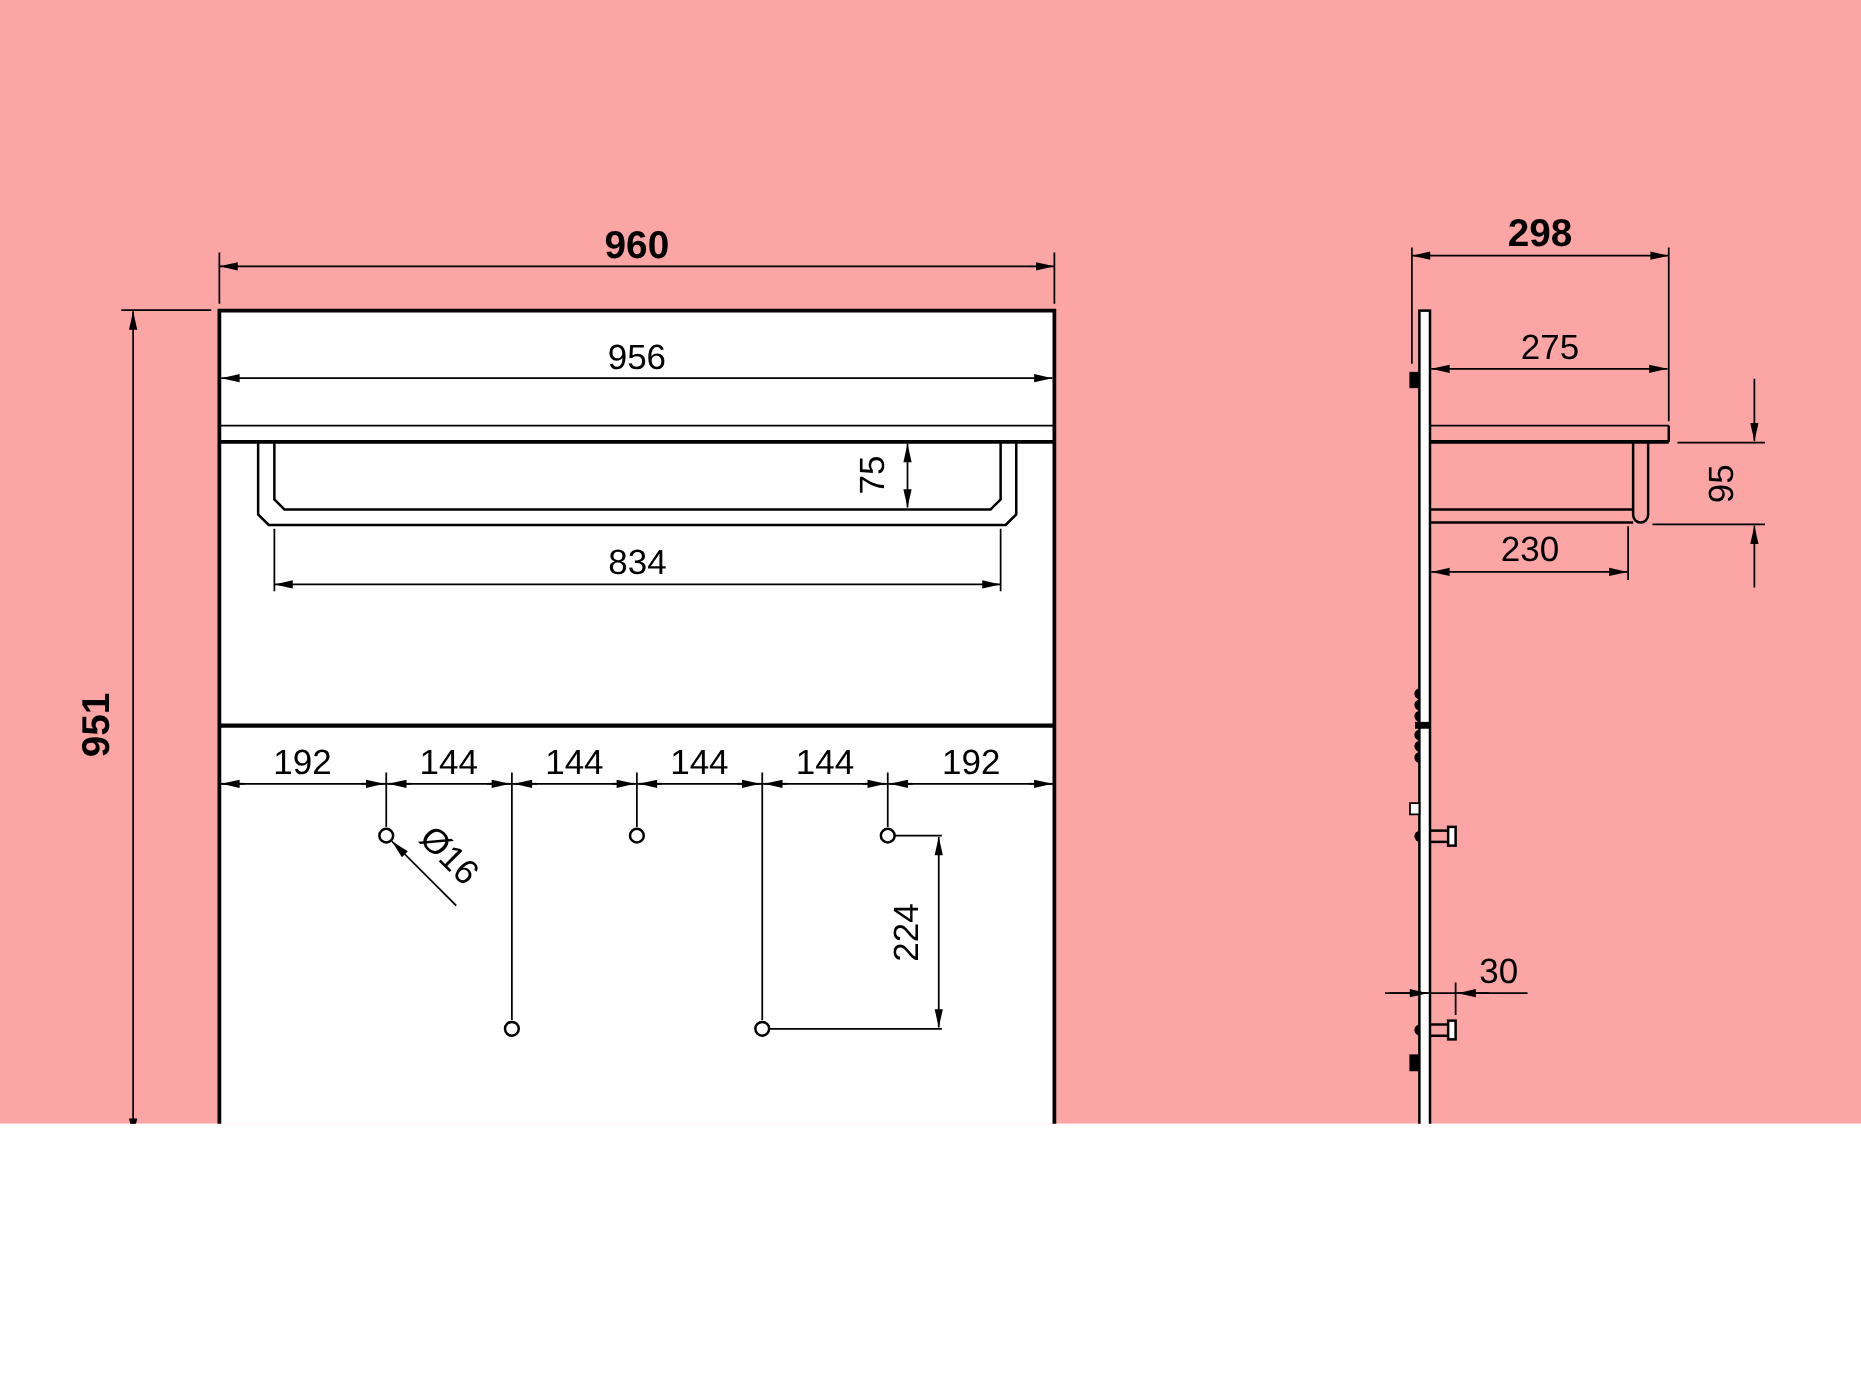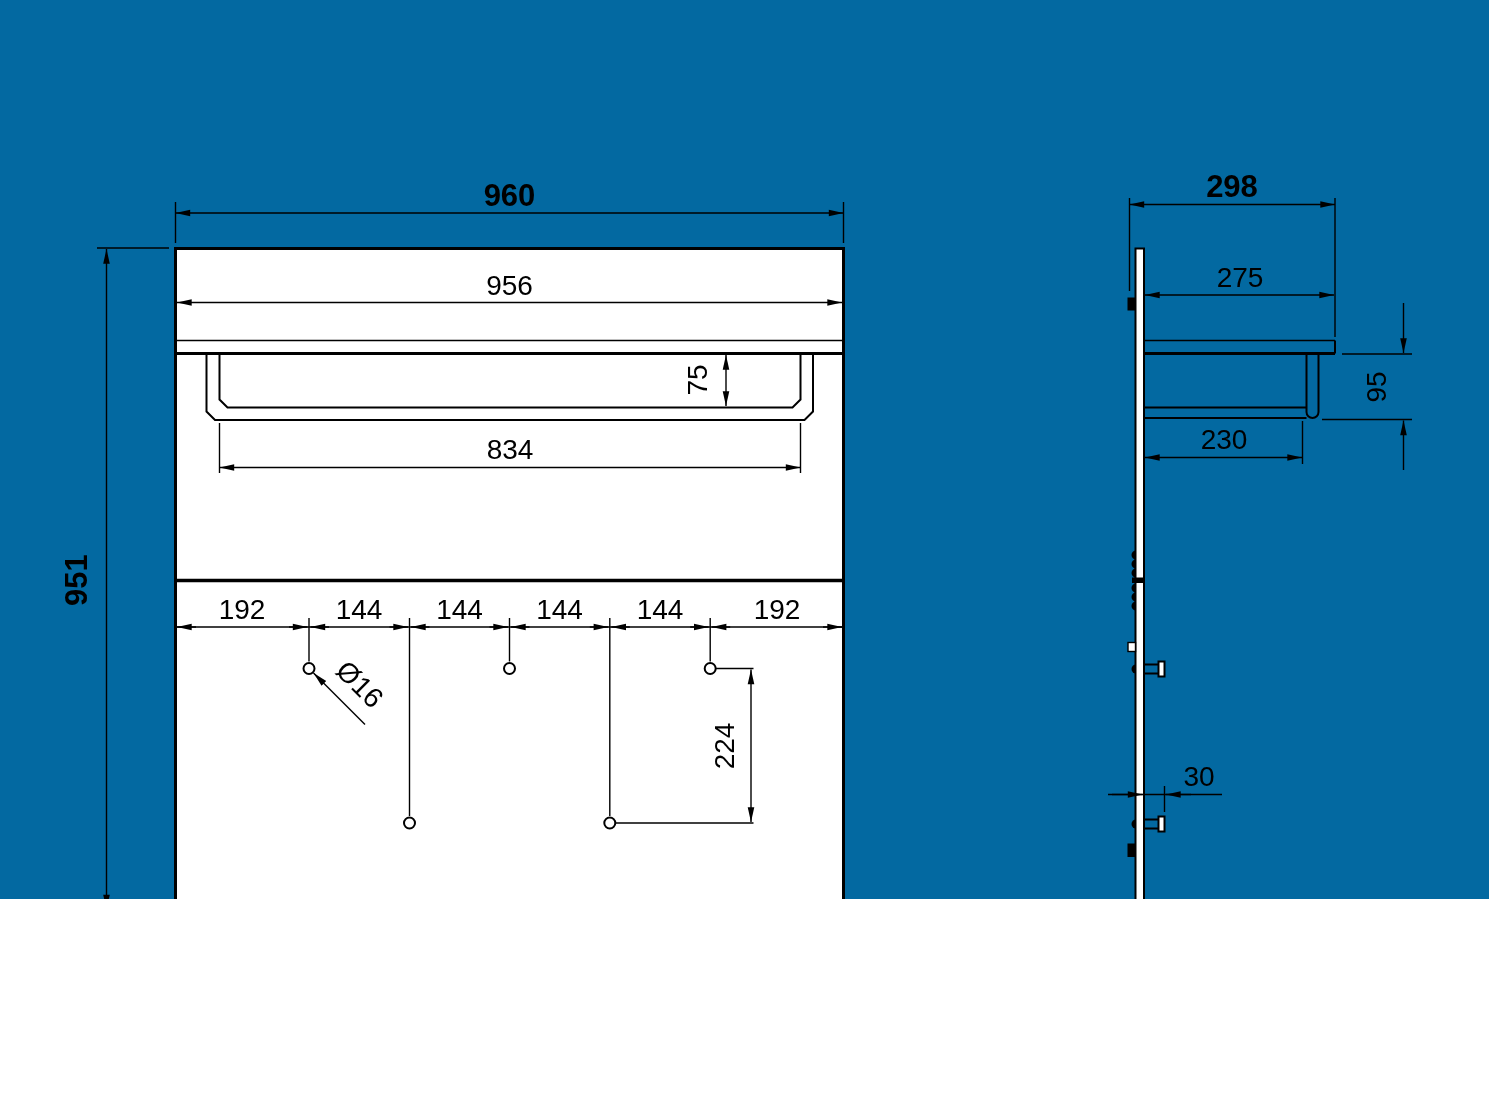--- a/index.html
+++ b/index.html
@@ -1,16 +1,16 @@
 <!DOCTYPE html>
 <html><head>
 <meta charset="utf-8">
 <style>
   html,body{margin:0;padding:0;background:#ffffff;}
-  .stage{position:relative;width:1489px;height:899px;background:#0369a1;}
+  .stage{position:relative;width:1489px;height:899px;background:#fca5a5;}
   svg{display:block;}
   text{font-family:"Liberation Sans","DejaVu Sans",sans-serif;fill:#000000;}
   .dt{font-size:28px;}
   .dtb{font-size:31px;font-weight:bold;}
   .thick{stroke:#000;stroke-width:3;fill:none;}
   .thicker{stroke:#000;stroke-width:3.5;fill:none;}
   .med{stroke:#000;stroke-width:2;fill:none;}
   .thin{stroke:#000;stroke-width:1.4;fill:none;}
   .hole{fill:#fff;stroke:#000;stroke-width:2;}
   .blk{fill:#000;stroke:none;}

